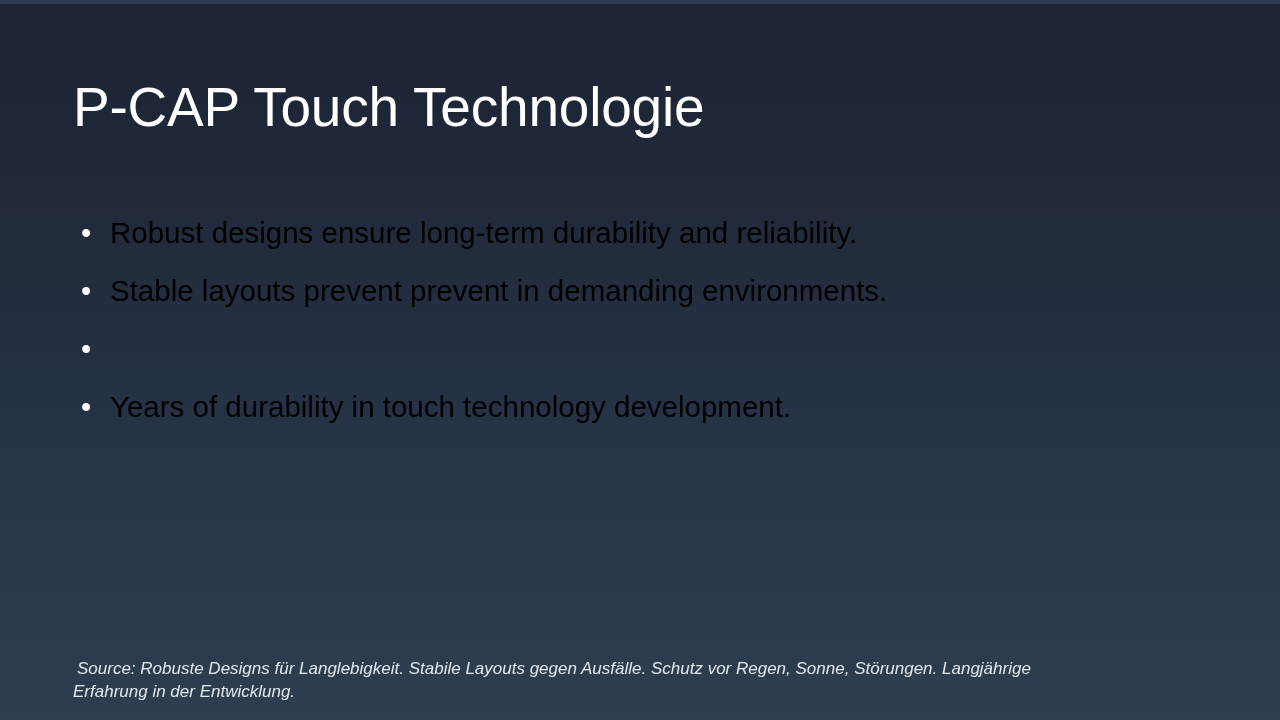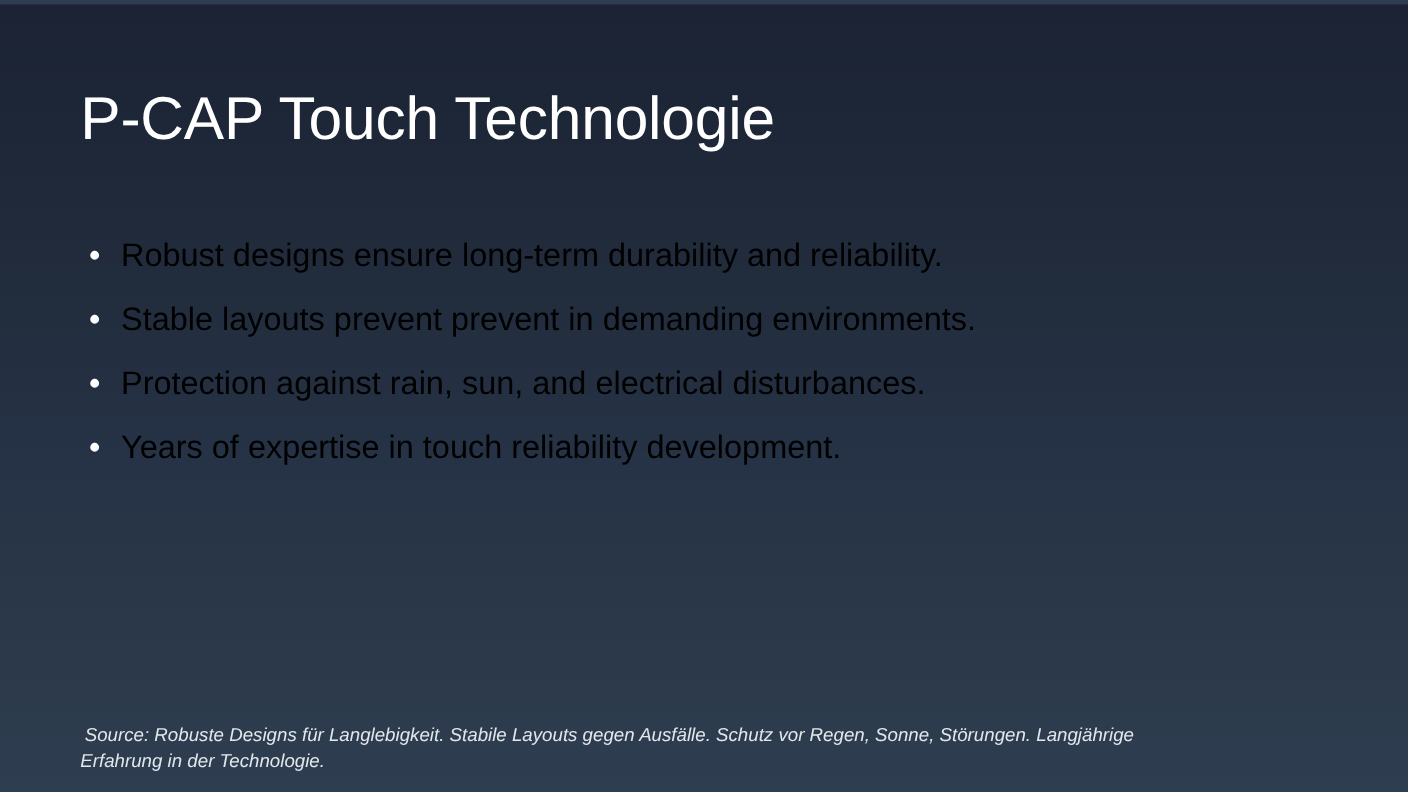--- a/index.html
+++ b/index.html
@@ -101,27 +101,26 @@
       <span class="bullet-text">Robust designs ensure long-term durability and reliability.</span>
     </li>
 
     <li class="bullet-item">
       <span class="bullet-marker">•</span>
       <span class="bullet-text">Stable layouts prevent prevent in demanding environments.</span>
     </li>
 
     <li class="bullet-item">
       <span class="bullet-marker">•</span>
-      <span class="bullet-text">Protection against rain, sun, and electrical disturbances.</span>
     </li>
 
     <li class="bullet-item">
       <span class="bullet-marker">•</span>
-      <span class="bullet-text">Years of expertise in touch reliability development.</span>
+      <span class="bullet-text">Years of durability in touch technology development.</span>
     </li>
 
   </ul>
 
   <div class="source-note">
-    <span>Source: Robuste Designs für Langlebigkeit. Stabile Layouts gegen Ausfälle. Schutz vor Regen, Sonne, Störungen. Langjährige Erfahrung in der Technologie.</span>
+    <span>Source: Robuste Designs für Langlebigkeit. Stabile Layouts gegen Ausfälle. Schutz vor Regen, Sonne, Störungen. Langjährige Erfahrung in der Entwicklung.</span>
   </div>
 
 </div>
 
 </body></html>

